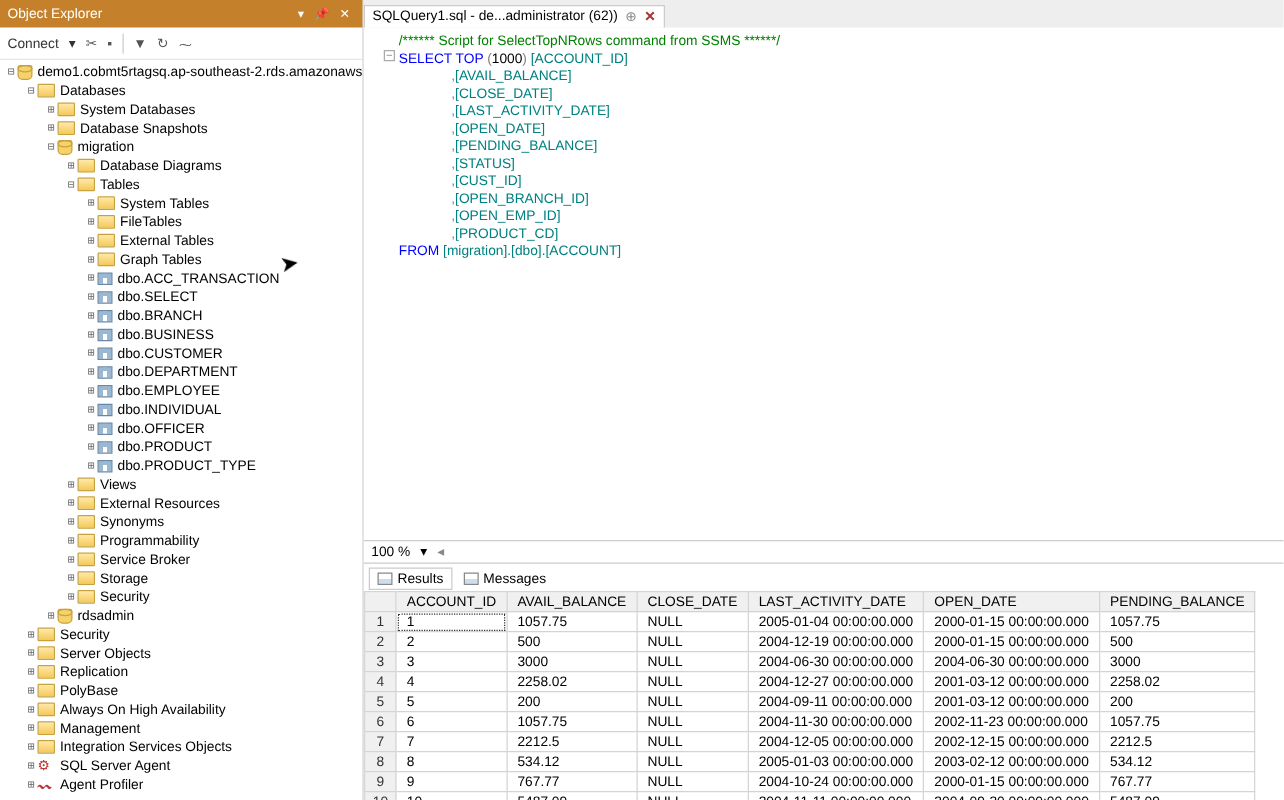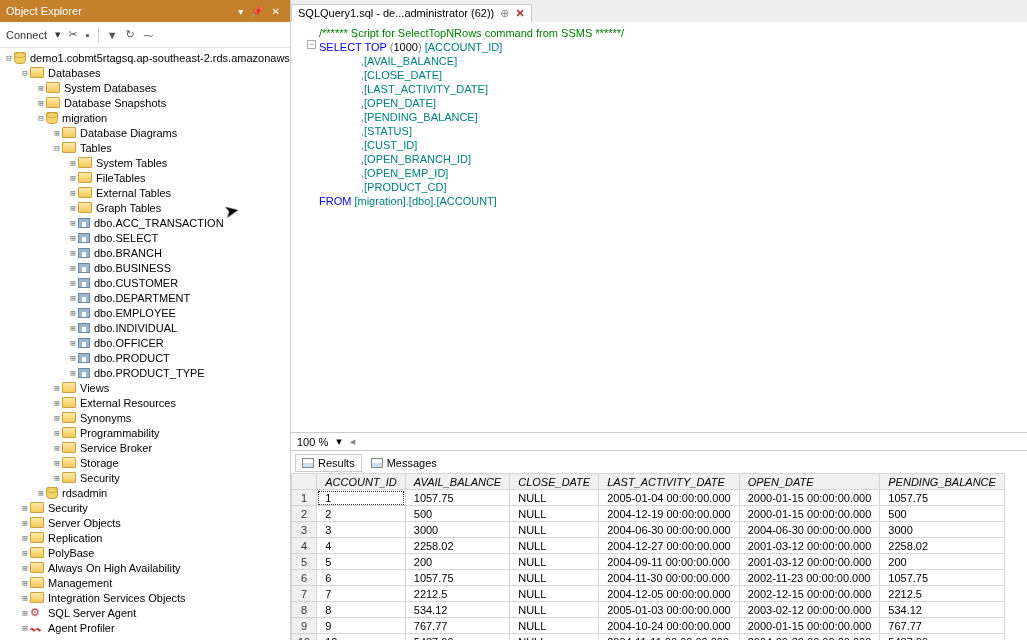--- a/index.html
+++ b/index.html
@@ -35,21 +35,21 @@
 .zoom-bar { height: 18px; border-top: 1px solid #ccc; display: flex; align-items: center; padding: 0 6px; gap: 8px; font-size: 11px;}
 .zoom-sel { font-size: 11px; }
 .results-area { height: 190px; display: flex; flex-direction: column; border-top:1px solid #ccc;}
 .result-tabs { height: 22px; display: flex; align-items: center; gap: 2px; padding: 2px 4px 0 4px; }
 .result-tab { display: flex; align-items: center; gap: 4px; padding: 2px 6px; border: 1px solid transparent; cursor:pointer;}
 .result-tab.active { border-color: #ccc; background: #fff; }
 .result-tab .ri { width: 12px; height: 10px; border: 1px solid #888; background: linear-gradient(#fff 50%,#cde 50%);}
 .grid-wrap { flex: 1; overflow: auto; }
 table.grid { border-collapse: collapse; font-size: 11px; }
 table.grid th, table.grid td { border: 1px solid #d4d4d4; padding: 1px 8px; text-align: left; white-space: nowrap; height: 16px;}
-table.grid th { background: #f0f0f0; font-weight: normal; font-style: italic; }
+table.grid th { background: #f0f0f0; font-weight: normal; }
 table.grid .rownum { background: #f0f0f0; text-align: center; padding: 1px 6px; color:#333; }
 .cell-sel { outline:1px dotted #333; outline-offset:-2px; }
 .cursor-arrow { position:absolute; left:224px; top:200px; font-size:18px; color:#000; pointer-events:none; transform:rotate(-10deg);}
 </style>
 </head>
 <body>
 
 <div class="explorer">
   <div class="explorer-header">
     <span>Object Explorer</span>

